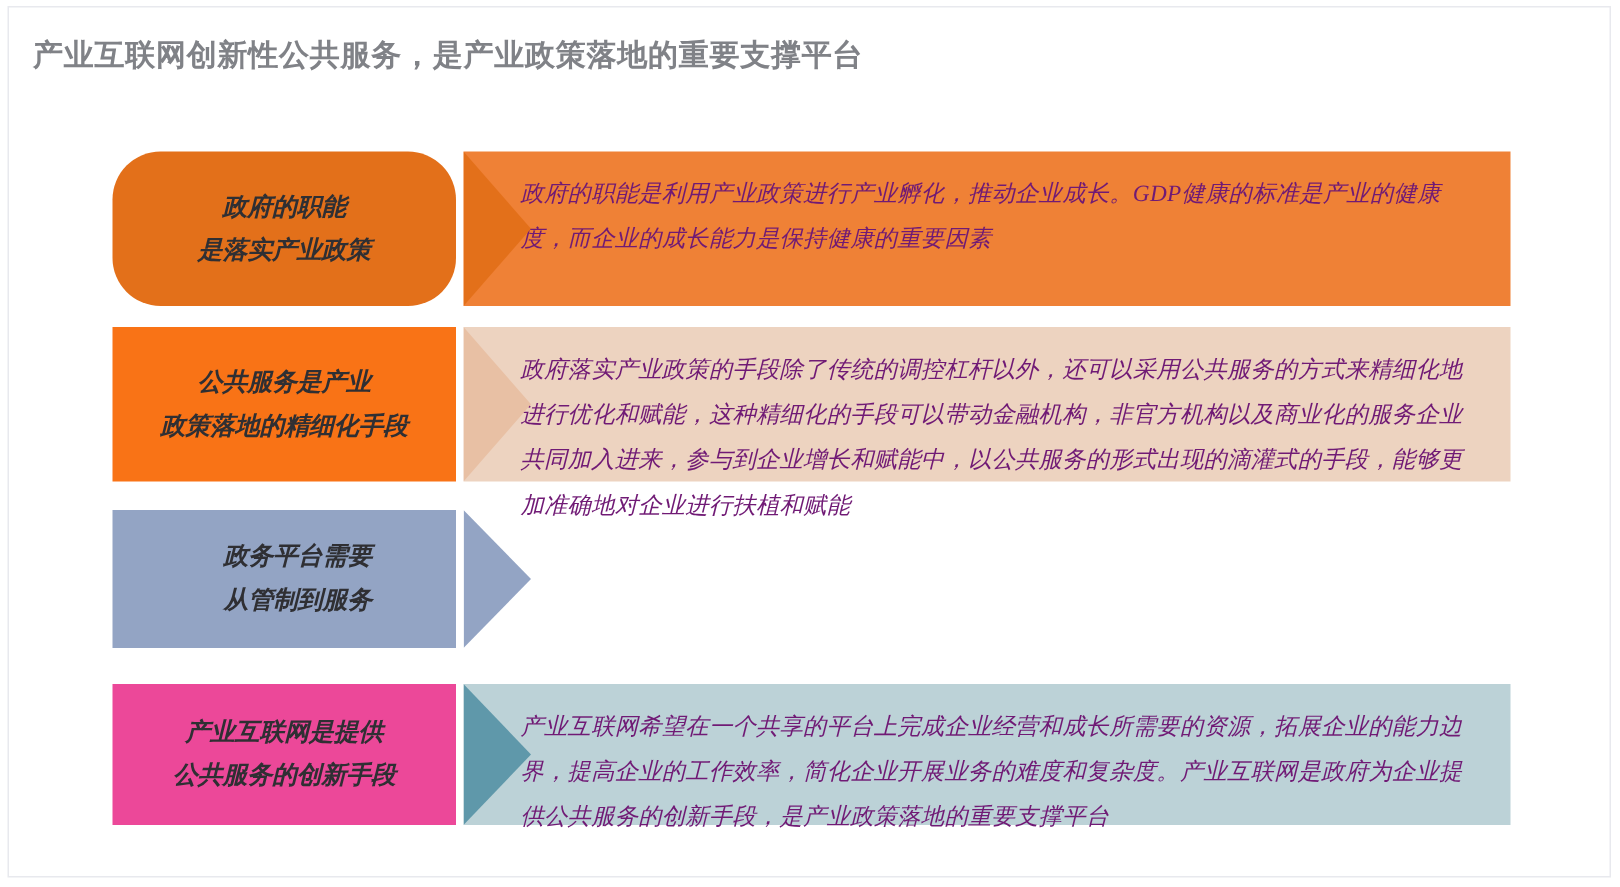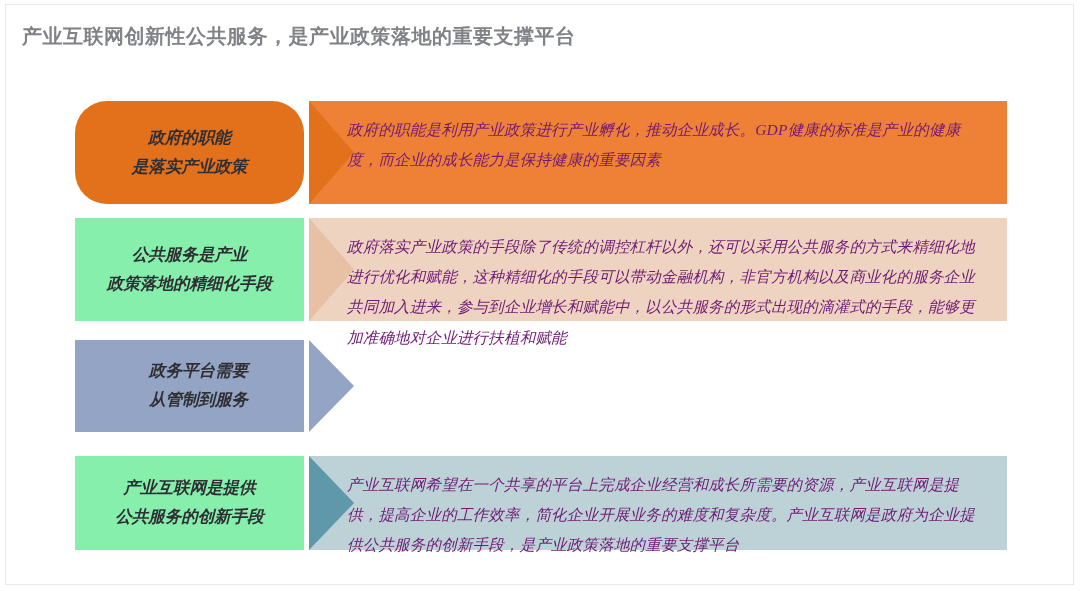--- a/index.html
+++ b/index.html
@@ -123,21 +123,21 @@
         <div class="row-right-text">政府的职能是利用产业政策进行产业孵化，推动企业成长。GDP健康的标准是产业的健康度，而企业的成长能力是保持健康的重要因素</div>
       </div>
       <div class="arrow">
         <svg viewBox="0 0 45 100" preserveAspectRatio="none">
           <polygon points="0,0 0,100 45,50" fill="#e3701a"></polygon>
         </svg>
       </div>
     </div>
 
     <div class="row r2">
-      <div class="row-left" style="background: #86efac;">
+      <div class="row-left" style="background: #f97316;">
         <div class="row-left-text">公共服务是产业
 政策落地的精细化手段</div>
       </div>
       <div class="row-right" style="background: rgb(237, 211, 192);">
         <div class="row-right-text">政府落实产业政策的手段除了传统的调控杠杆以外，还可以采用公共服务的方式来精细化地进行优化和赋能，这种精细化的手段可以带动金融机构，非官方机构以及商业化的服务企业共同加入进来，参与到企业增长和赋能中，以公共服务的形式出现的滴灌式的手段，能够更加准确地对企业进行扶植和赋能</div>
       </div>
       <div class="arrow">
         <svg viewBox="0 0 45 100" preserveAspectRatio="none">
           <polygon points="0,0 0,100 45,50" fill="#e8c0a4"></polygon>
         </svg>
@@ -150,26 +150,26 @@
 从管制到服务</div>
       </div>
       <div class="arrow">
         <svg viewBox="0 0 45 100" preserveAspectRatio="none">
           <polygon points="0,0 0,100 45,50" fill="#93a4c4"></polygon>
         </svg>
       </div>
     </div>
 
     <div class="row r4">
-      <div class="row-left" style="background: #86efac;">
+      <div class="row-left" style="background: #ec4899;">
         <div class="row-left-text">产业互联网是提供
 公共服务的创新手段</div>
       </div>
       <div class="row-right" style="background: rgb(188, 210, 215);">
-        <div class="row-right-text">产业互联网希望在一个共享的平台上完成企业经营和成长所需要的资源，产业互联网是提供，提高企业的工作效率，简化企业开展业务的难度和复杂度。产业互联网是政府为企业提供公共服务的创新手段，是产业政策落地的重要支撑平台</div>
+        <div class="row-right-text">产业互联网希望在一个共享的平台上完成企业经营和成长所需要的资源，拓展企业的能力边界，提高企业的工作效率，简化企业开展业务的难度和复杂度。产业互联网是政府为企业提供公共服务的创新手段，是产业政策落地的重要支撑平台</div>
       </div>
       <div class="arrow">
         <svg viewBox="0 0 45 100" preserveAspectRatio="none">
           <polygon points="0,0 0,100 45,50" fill="#5f98aa"></polygon>
         </svg>
       </div>
     </div>
 
   </div>
 </div>

